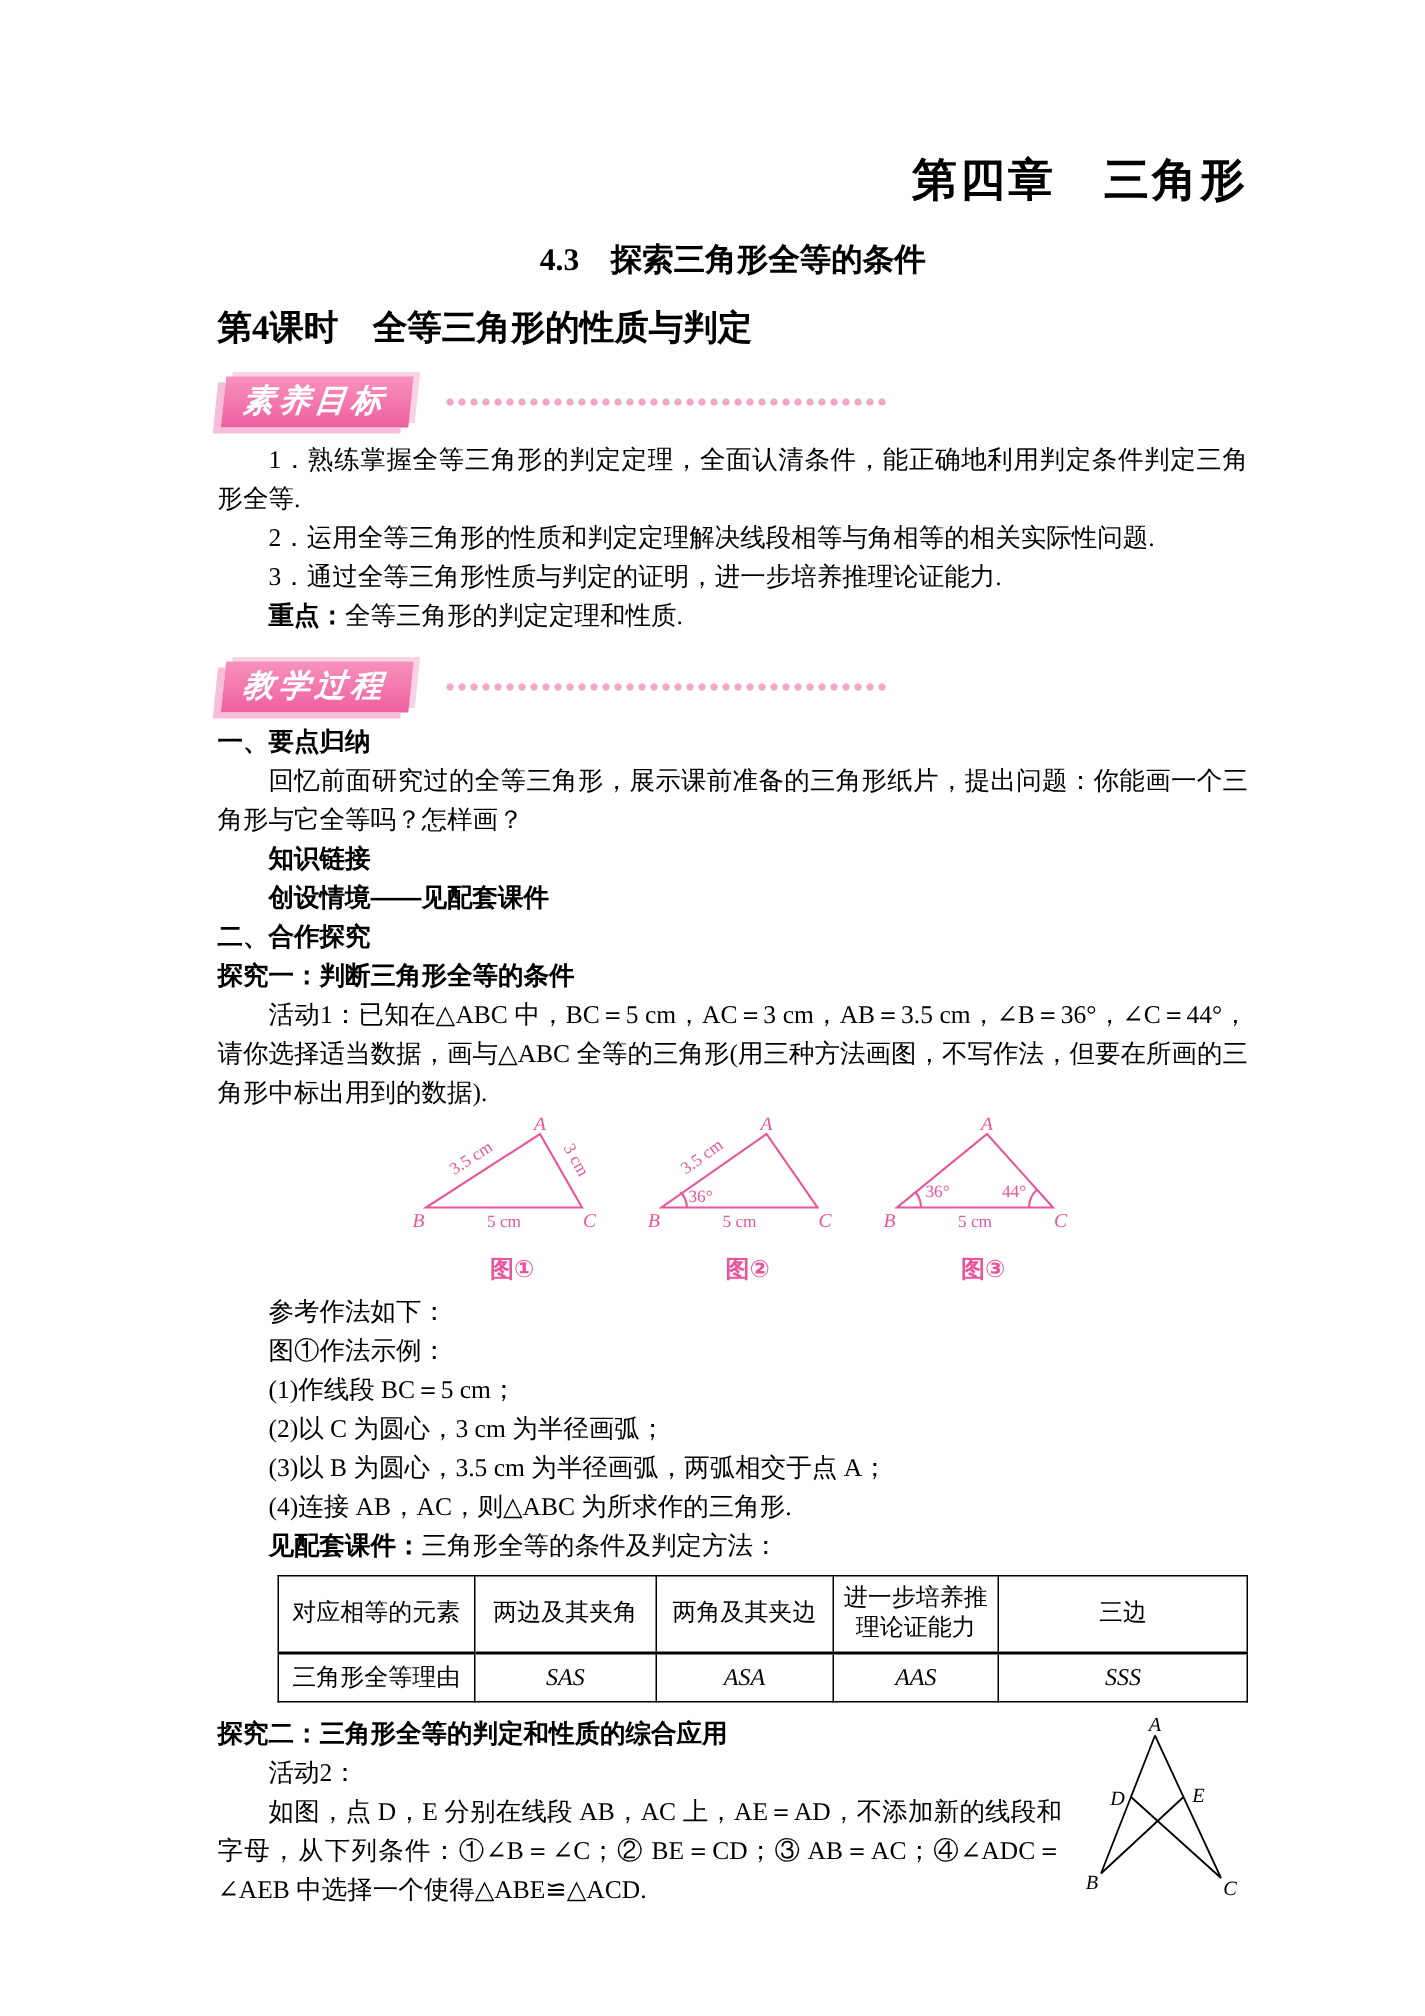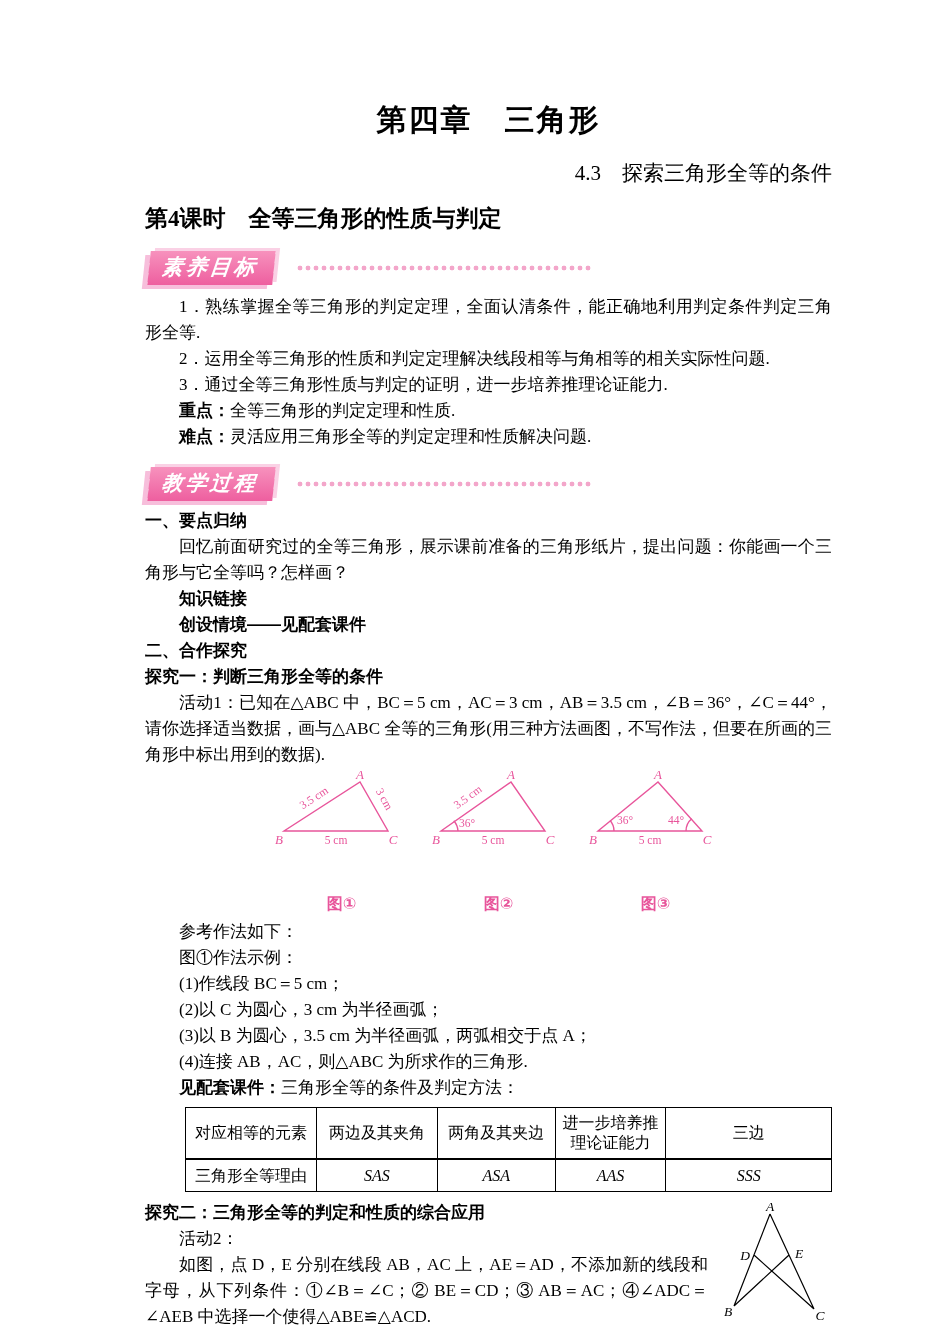--- a/index.html
+++ b/index.html
@@ -4,22 +4,22 @@
 <style>
   html,body{margin:0;padding:0;}
   body{
     width:950px;height:1344px;overflow:hidden;background:#ffffff;color:#000;
     font-family:"Liberation Serif","DejaVu Serif",serif;
   }
   .page{padding:100px 118px 0 145px;}
   p{margin:0;font-size:17px;line-height:26px;text-align:justify;}
   .indent{text-indent:2em;}
   .hei{font-family:"Liberation Sans","DejaVu Sans",sans-serif;font-weight:bold;}
-  h1{margin:0;font-size:30px;font-weight:bold;text-align:center;letter-spacing:2px;}
-  .subtitle{margin-top:18px;font-size:21px;font-weight:normal;text-align:right;}
+  h1{margin:0;font-size:30px;font-weight:bold;text-align:right;letter-spacing:2px;}
+  .subtitle{margin-top:18px;font-size:21px;font-weight:bold;text-align:center;}
   .lesson{margin-top:16px;font-size:23px;font-weight:bold;text-align:left;}
 
   .banner-row{display:flex;align-items:center;height:32px;margin:18px 0 0 4px;}
   .banner{
     background:linear-gradient(180deg,#f792bd,#ee5f9f);
     color:#fff;font-style:italic;font-weight:bold;font-size:21px;letter-spacing:3px;
     padding:2px 16px 4px 13px;transform:skewX(-6deg);
     box-shadow:-5px 4px 0 #f7bedb, 4px -3px 0 #fad1e5;
     font-family:"Liberation Sans","DejaVu Sans",sans-serif;
     white-space:nowrap;
@@ -28,21 +28,21 @@
     width:296px;height:8px;margin-left:22px;
     background-image:radial-gradient(circle,#f3a6ca 2.1px,transparent 2.7px);
     background-size:8px 8px;background-repeat:repeat-x;background-position:left center;
   }
   .goals{margin-top:10px;}
   .sec{margin-top:8px;}
 
   .figrow{display:flex;justify-content:center;gap:22px;margin:3px 0 6px 20px;}
   .figblock{text-align:center;}
   .figcap{color:#e8559b;font-weight:bold;font-size:16px;line-height:18px;
-          font-family:"Liberation Sans","DejaVu Sans",sans-serif;margin-top:32px;}
+          font-family:"Liberation Sans","DejaVu Sans",sans-serif;}
   svg text{font-family:"Liberation Serif","DejaVu Serif",serif;}
   .vtx{font-size:13px;font-style:italic;fill:#e8559b;}
   .lbl{font-size:11.5px;fill:#e8559b;}
   .ang{font-size:11.5px;fill:#e8559b;}
   .pinkstroke{stroke:#e8559b;fill:none;stroke-width:1.4;}
 
   table{border-collapse:collapse;margin:6px 0 8px 40px;}
   td{border:1.5px solid #000;text-align:center;font-size:16px;line-height:20px;
      padding:2px 6px;vertical-align:middle;}
   tr.r1 td{border-bottom-width:2.8px;height:46px;}
@@ -65,21 +65,20 @@
   <div class="banner-row">
     <div class="banner">素养目标</div>
     <div class="dots"></div>
   </div>
 
   <div class="goals">
     <p class="indent">1．熟练掌握全等三角形的判定定理，全面认清条件，能正确地利用判定条件判定三角形全等.</p>
     <p class="indent">2．运用全等三角形的性质和判定定理解决线段相等与角相等的相关实际性问题.</p>
     <p class="indent">3．通过全等三角形性质与判定的证明，进一步培养推理论证能力.</p>
     <p class="indent"><span class="hei">重点：</span><span>全等三角形的判定定理和性质.</span></p>
-    <p class="indent"><span class="hei">难点：</span><span>灵活应用三角形全等的判定定理和性质解决问题.</span></p>
   </div>
 
   <div class="banner-row">
     <div class="banner">教学过程</div>
     <div class="dots"></div>
   </div>
 
   <div class="sec">
     <p class="hei">一、要点归纳</p>
     <p class="indent">回忆前面研究过的全等三角形，展示课前准备的三角形纸片，提出问题：你能画一个三角形与它全等吗？怎样画？</p>

